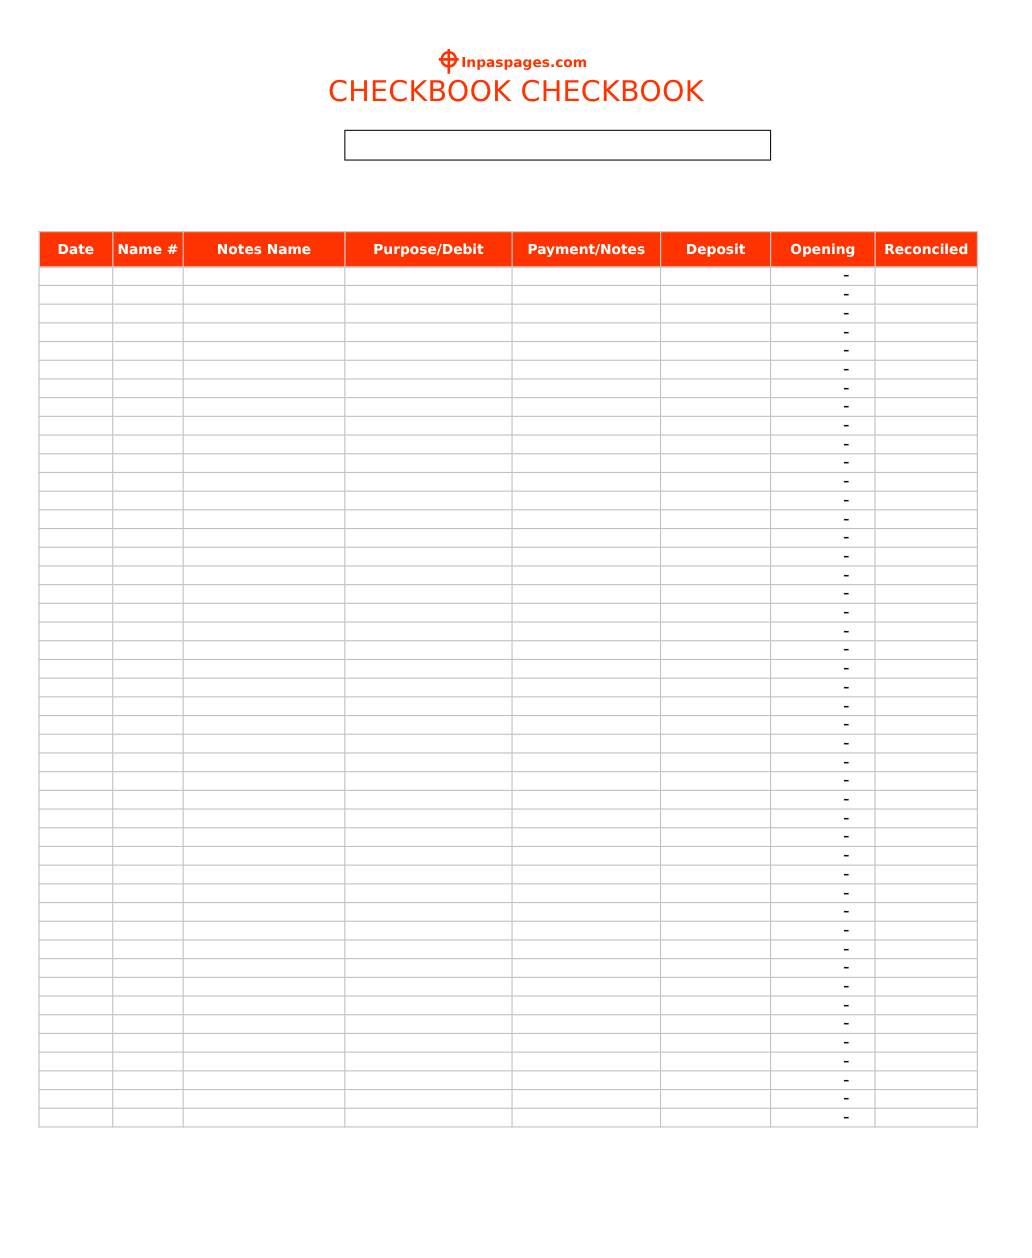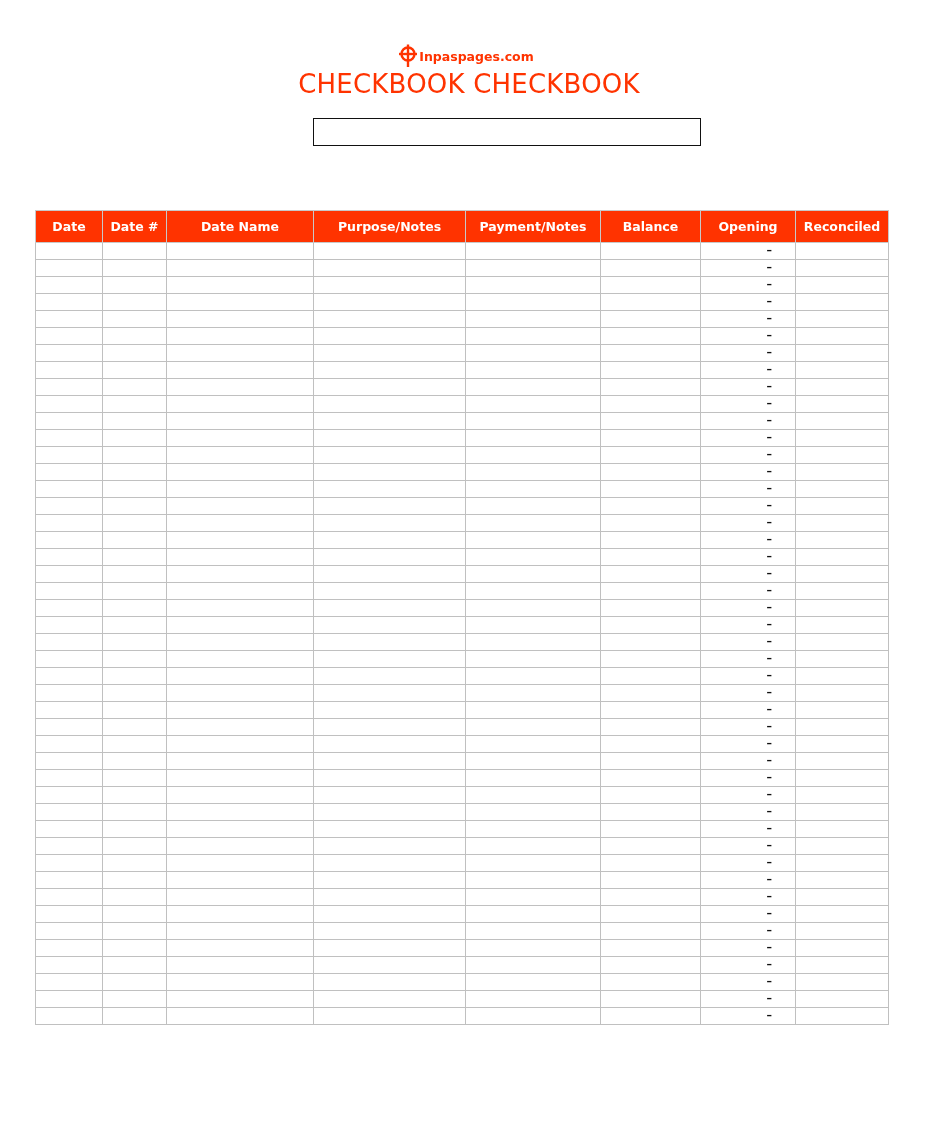--- a/index.html
+++ b/index.html
@@ -43,25 +43,25 @@
       <col style="width:147px">
       <col style="width:152px">
     <col style="width:135px">
       <col style="width:100px">
       <col style="width:95px">
       <col style="width:93px">
   </colgroup>
   <thead>
     <tr>
       <th>Date</th>
-      <th>Date #</th>
-      <th>Date Name</th>
-      <th>Purpose/Notes</th>
+      <th>Name #</th>
+      <th>Notes Name</th>
+      <th>Purpose/Debit</th>
       <th>Payment/Notes</th>
-      <th>Balance</th>
+      <th>Deposit</th>
       <th>Opening</th>
       <th>Reconciled</th>
     </tr>
   </thead>
   <tbody id="register-body">
       <tr>
         <td></td>
         <td></td>
         <td></td>
         <td></td>

